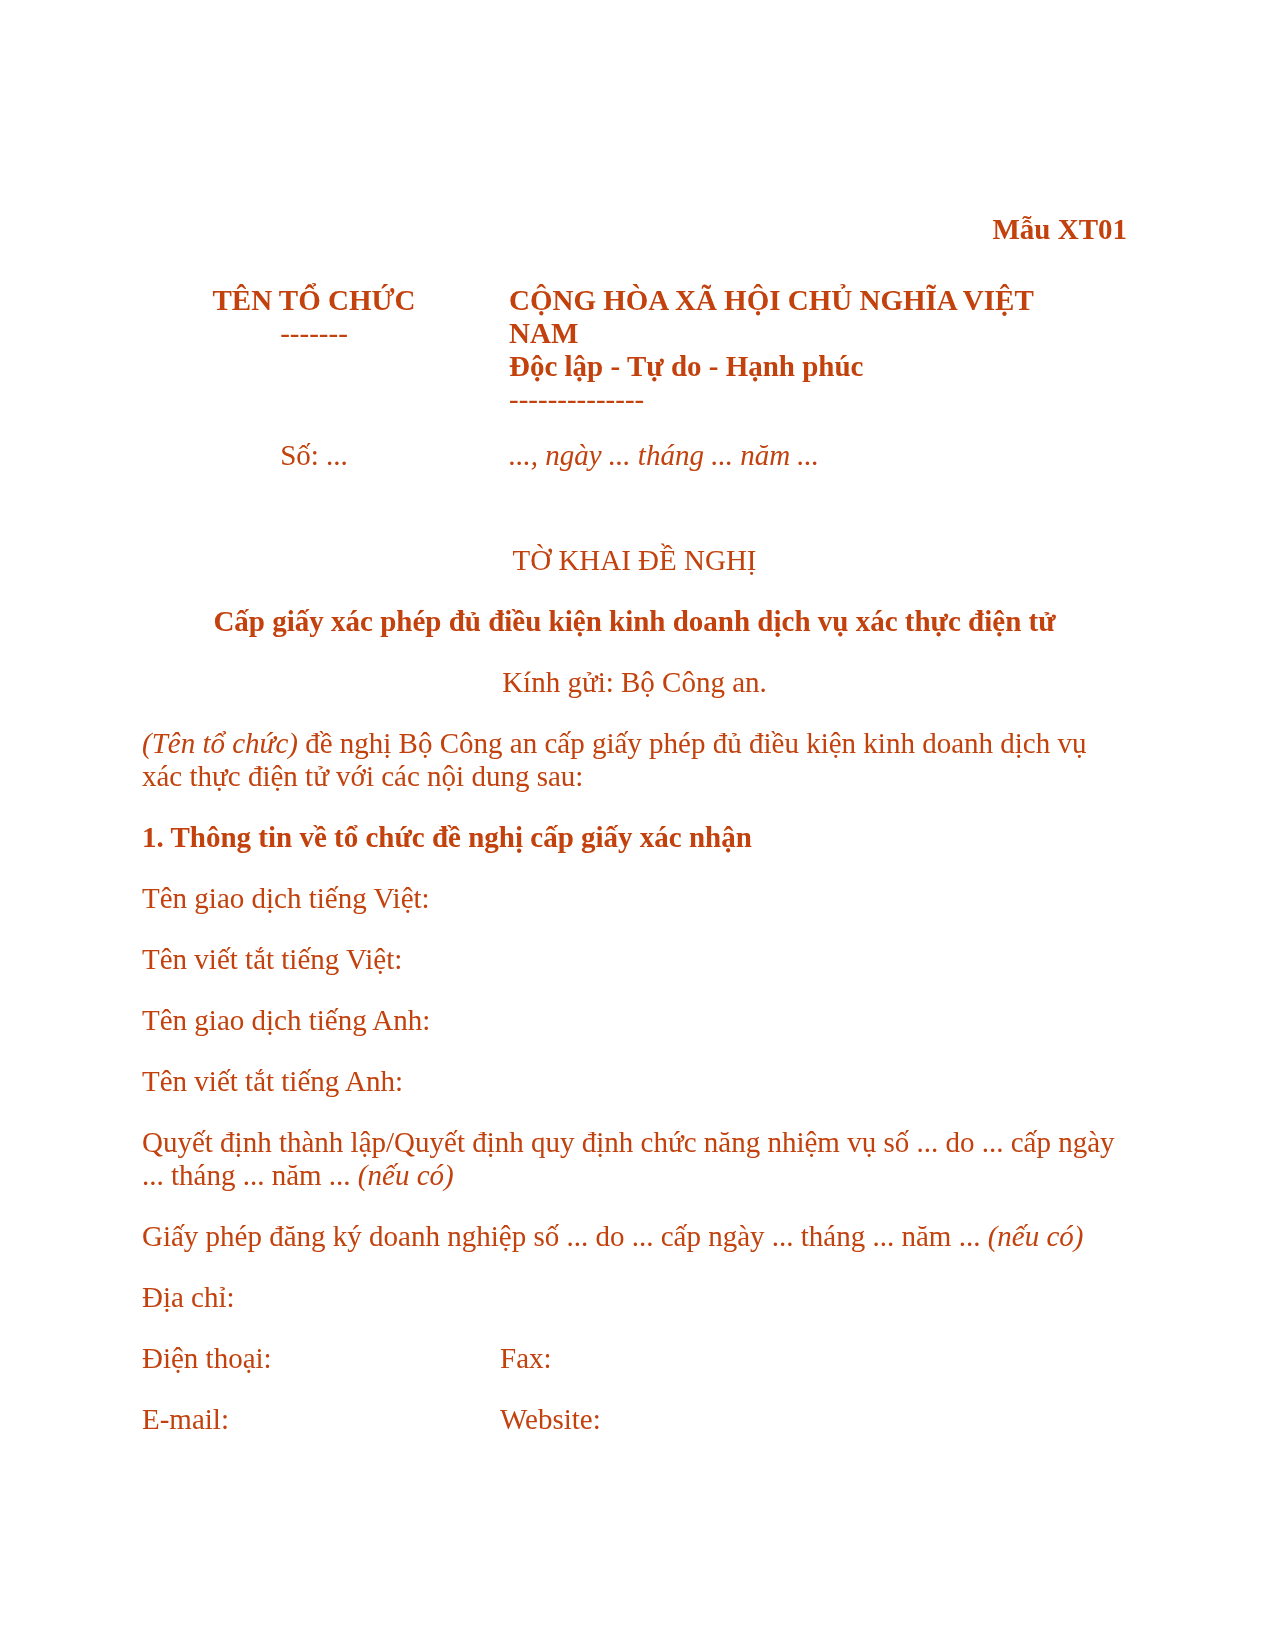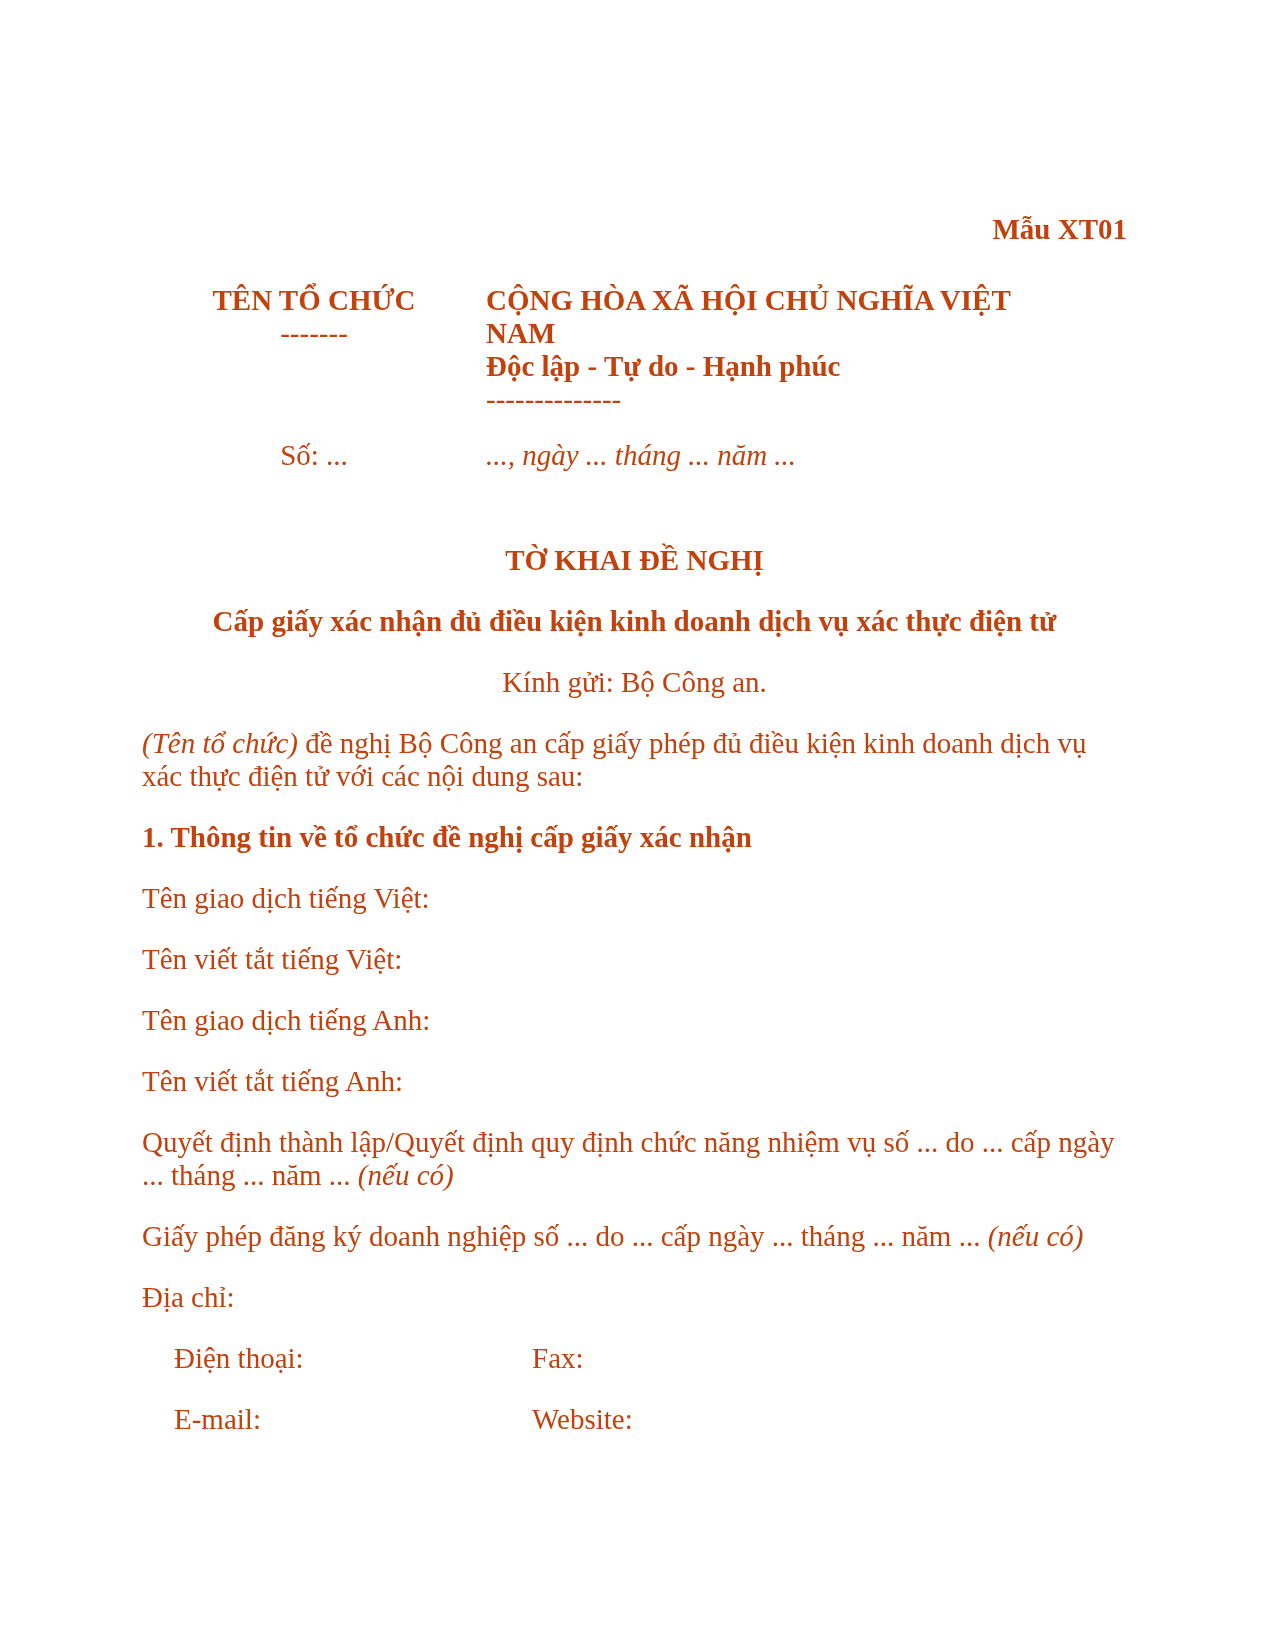--- a/index.html
+++ b/index.html
@@ -14,28 +14,28 @@
     font-size: 29px;
     line-height: 33px;
     box-sizing: border-box;
     padding: 213px 148px 0 142px;
     overflow: hidden;
   }
   .b { font-weight: bold; }
   .i { font-style: italic; }
   .center { text-align: center; }
   .form-code { text-align: right; font-weight: bold; }
-  .hdr-row { display: flex; align-items: flex-start; }
+  .hdr-row { display: flex; align-items: flex-start; gap: 23px; }
   .hdr-row.first { margin-top: 38px; }
   .hdr-row.second { margin-top: 23px; }
   .hdr-left { width: 344px; text-align: center; }
   .hdr-right { width: 580px; text-align: left; }
-  .title-main { margin-top: 72px; text-align: center; font-weight: bold; }
+  .title-main { margin-top: 72px; text-align: center; font-weight: normal; }
   .para { margin-top: 28px; }
-  .twocol { display: flex; margin-top: 28px; margin-left: 32px; }
+  .twocol { display: flex; margin-top: 28px; }
   .twocol .c1 { width: 358px; }
   .twocol .c2 { flex: 1; }
 </style>
 </head>
 <body>
 
 <div class="page">
 
   <div class="form-code">Mẫu XT01</div>
 
@@ -52,21 +52,21 @@
     </div>
   </div>
 
   <div class="hdr-row second">
     <div class="hdr-left">Số: ...</div>
     <div class="hdr-right i">..., ngày ... tháng ... năm ...</div>
   </div>
 
   <div class="title-main">TỜ KHAI ĐỀ NGHỊ</div>
 
-  <div class="para center b">Cấp giấy xác nhận đủ điều kiện kinh doanh dịch vụ xác thực điện tử</div>
+  <div class="para center b">Cấp giấy xác phép đủ điều kiện kinh doanh dịch vụ xác thực điện tử</div>
 
   <div class="para center">Kính gửi: Bộ Công an.</div>
 
 
   <div class="para"><span class="i">(Tên tổ chức)</span><span> đề nghị Bộ Công an cấp giấy phép đủ điều kiện kinh doanh dịch vụ xác thực điện tử với các nội dung sau:</span></div>
 
   <div class="para b">1. Thông tin về tổ chức đề nghị cấp giấy xác nhận</div>
 
   <div class="para">Tên giao dịch tiếng Việt:</div>
   <div class="para">Tên viết tắt tiếng Việt:</div>

